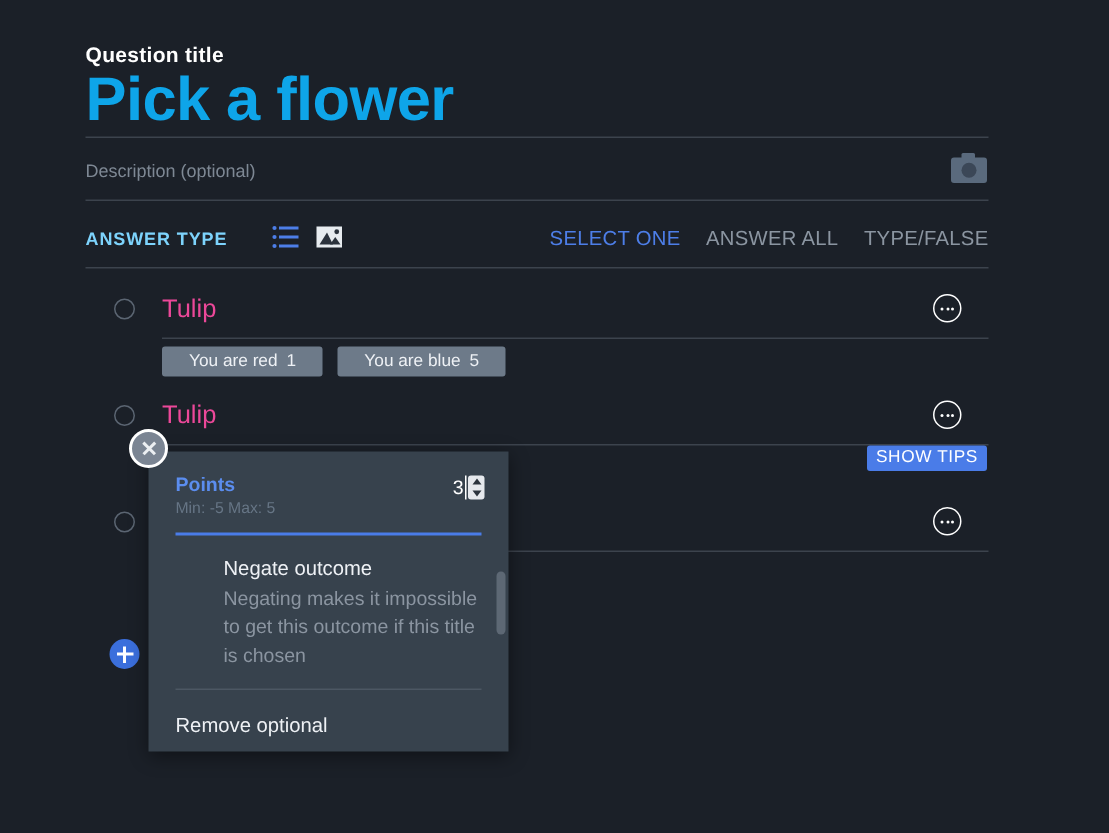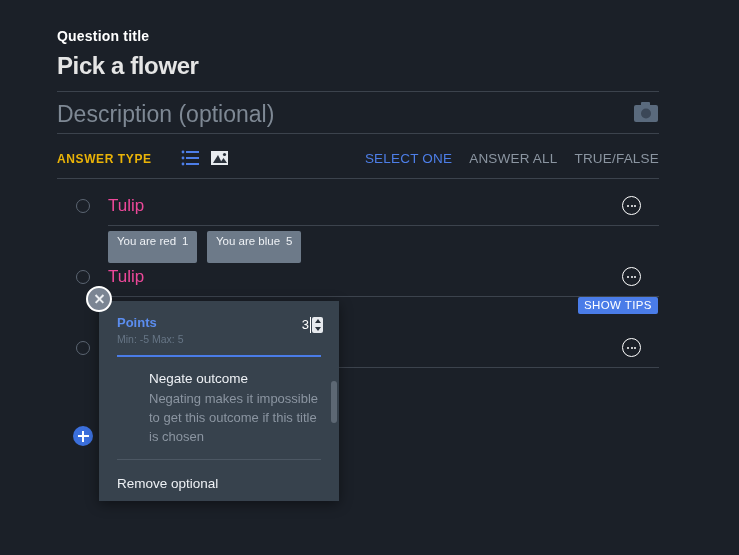--- a/index.html
+++ b/index.html
@@ -31,23 +31,23 @@
     width: 602px;
   }
   .hdr-eyebrow {
     font-size: 14px;
     font-weight: bold;
     color: #ffffff;
     letter-spacing: 0.2px;
     line-height: 13px;
   }
   .hdr-title {
-    font-size: 24px;
+    font-size: 41px;
     font-weight: bold;
-    color: #e5e5e5;
+    color: #0ea5e9;
     line-height: 42px;
     letter-spacing: -0.4px;
     margin-top: 2px;
   }
 
   .rule {
     position: absolute;
     background: #3c434d;
     height: 1px;
   }
@@ -59,21 +59,21 @@
     position: absolute;
     left: 57px;
     top: 100px;
     width: 602px;
     height: 32px;
   }
   .desc-placeholder {
     position: absolute;
     left: 0;
     top: 2px;
-    font-size: 23px;
+    font-size: 12px;
     color: #7e8894;
     line-height: 24px;
   }
   .camera-btn {
     position: absolute;
     right: 0;
     top: 0;
     width: 26px;
     height: 24px;
     cursor: pointer;
@@ -87,21 +87,21 @@
     top: 148px;
     width: 602px;
     height: 24px;
   }
   .atype-label {
     position: absolute;
     left: 0;
     top: 4px;
     font-size: 12px;
     font-weight: bold;
-    color: #eab308;
+    color: #7dd3fc;
     letter-spacing: 0.6px;
   }
   .atype-icon {
     position: absolute;
     top: 1px;
     width: 20px;
     height: 18px;
     cursor: pointer;
   }
   #atype-icon-list { left: 124px; }
@@ -190,22 +190,22 @@
     padding-left: 51px;
     padding-top: 5px;
     box-sizing: border-box;
   }
   .chip {
     display: inline-block;
     background: #6d7a89;
     color: #eef1f5;
     font-size: 11.5px;
     line-height: 20px;
-    height: 32px;
-    padding: 0 9px;
+    height: 20px;
+    padding: 0 18px;
     border-radius: 2px;
     margin-right: 5px;
     cursor: pointer;
     white-space: nowrap;
   }
   .chip .chip-pts {
     margin-left: 6px;
     color: #eef1f5;
   }
 
@@ -428,21 +428,21 @@
         <rect x="1" y="2" width="17" height="14" fill="#e7ebef"></rect>
         <polygon points="3,14 8,6 12,14" fill="#2b323c"></polygon>
         <polygon points="10,14 13.5,9 17,14" fill="#2b323c"></polygon>
         <circle cx="14.5" cy="5.5" r="1.6" fill="#2b323c"></circle>
       </svg>
     </div>
 
     <div class="atype-modes">
       <div class="mode active">SELECT ONE</div>
       <div class="mode">ANSWER ALL</div>
-      <div class="mode">TRUE/FALSE</div>
+      <div class="mode">TYPE/FALSE</div>
     </div>
   </div>
   <div class="rule" id="rule-answertype"></div>
 
   <div class="answers">
 
     <div class="ans-row">
       <div class="radio"></div>
       <div class="ans-text">Tulip</div>
       <div class="dots-btn">

